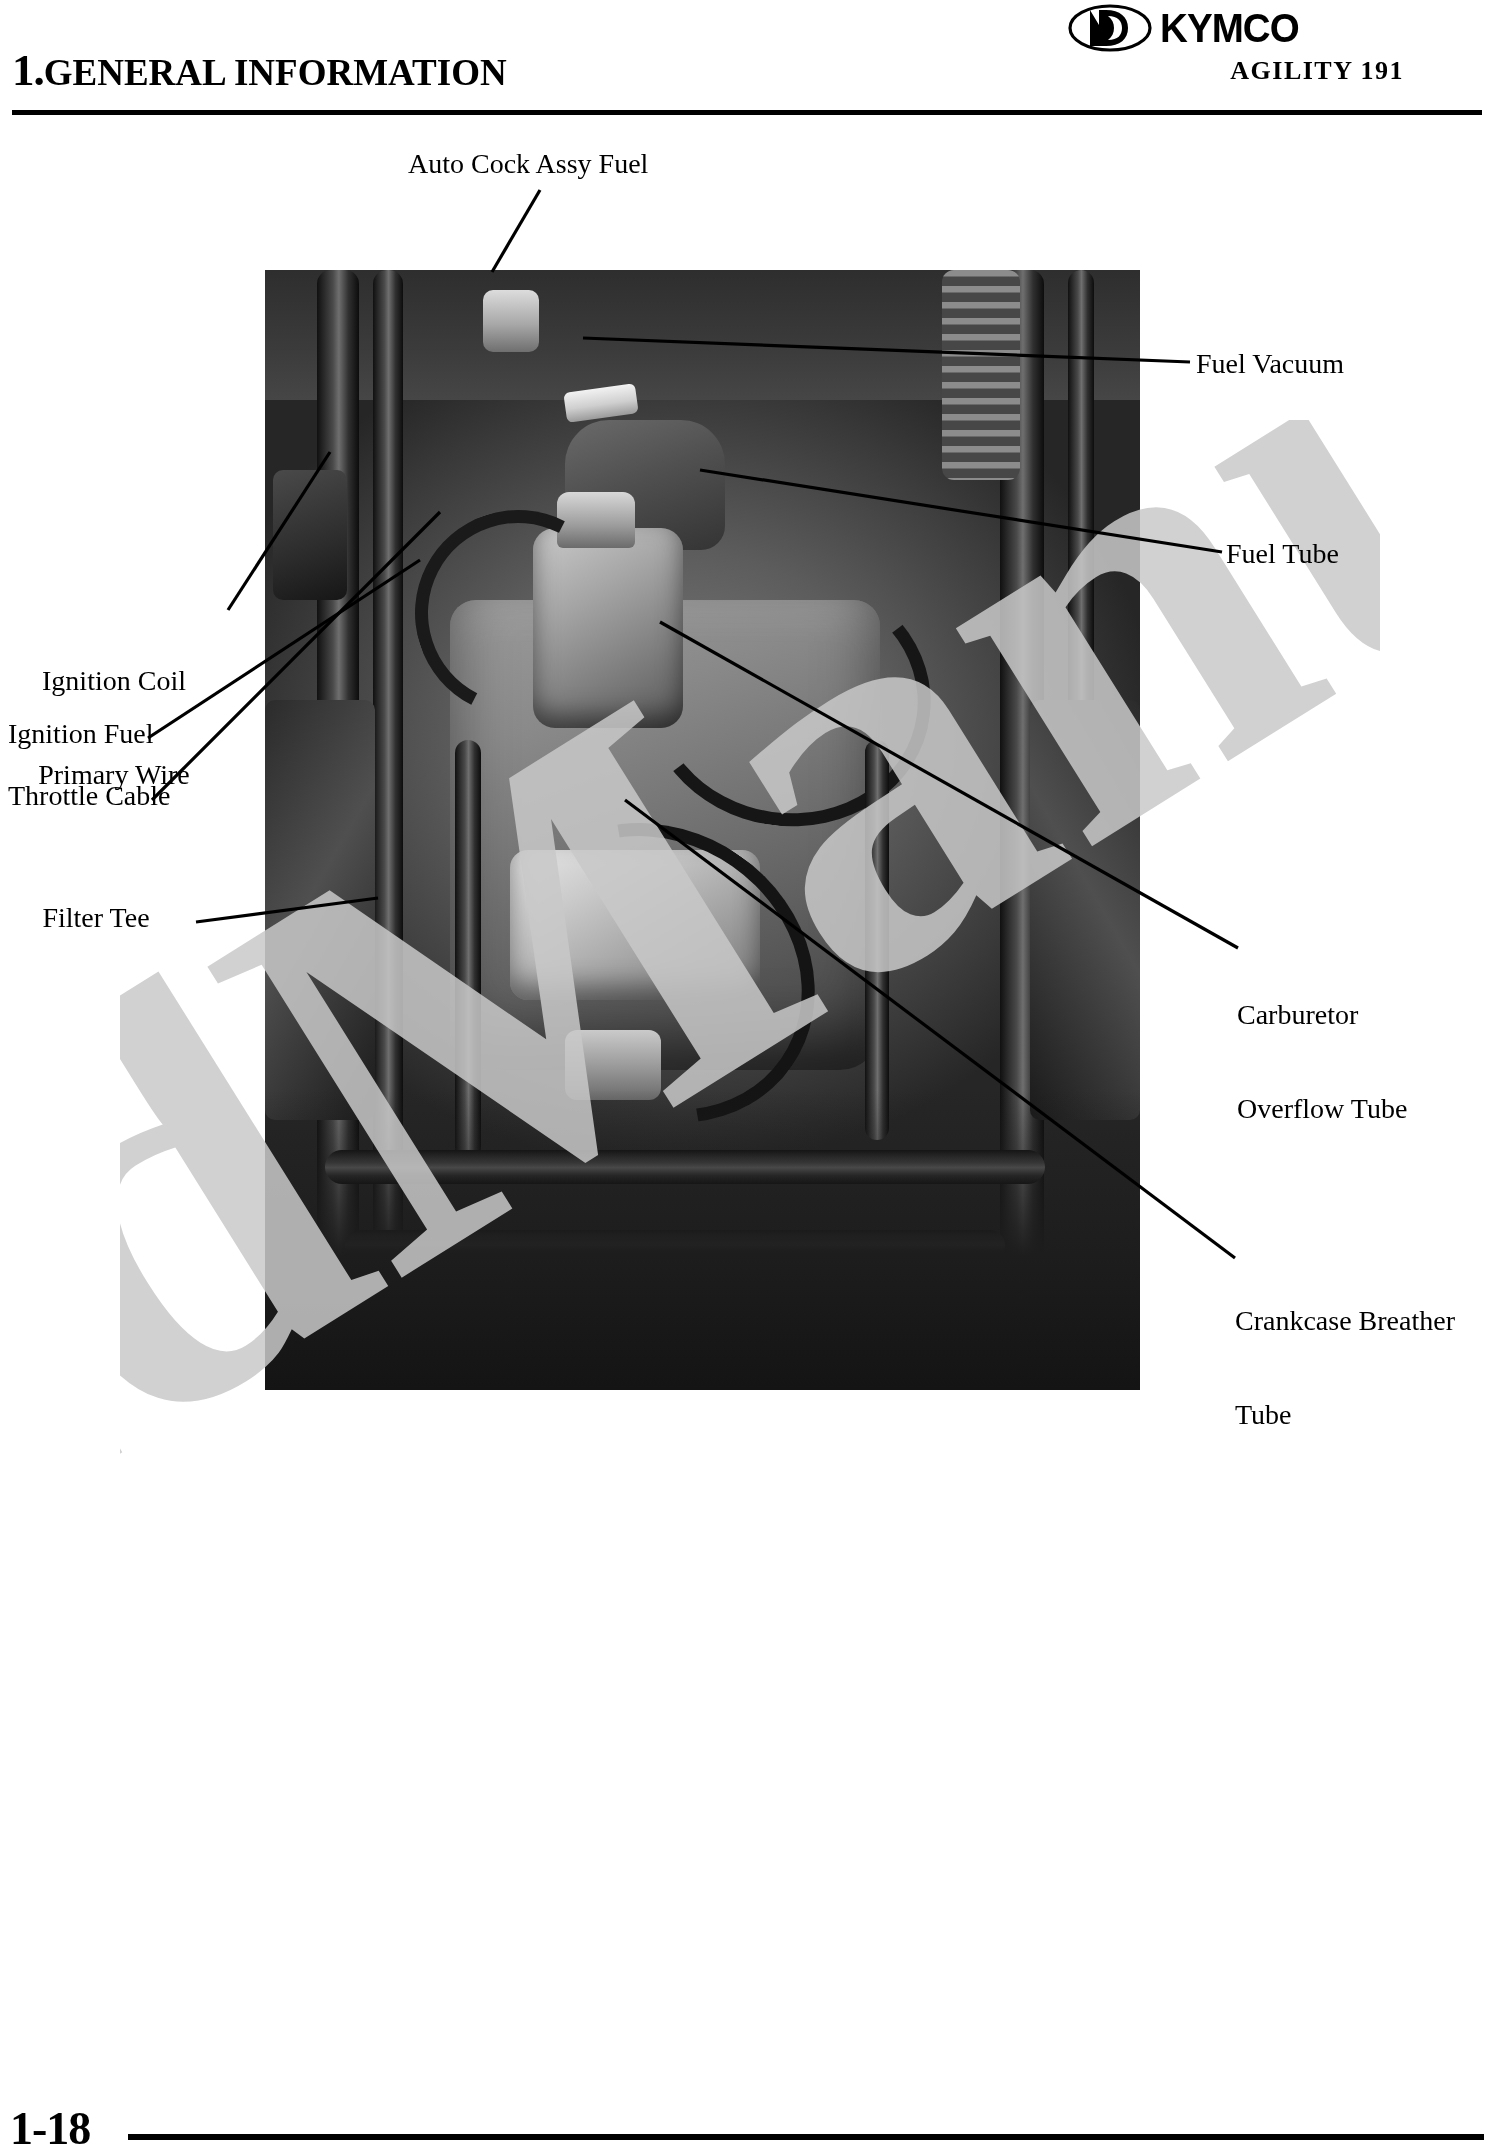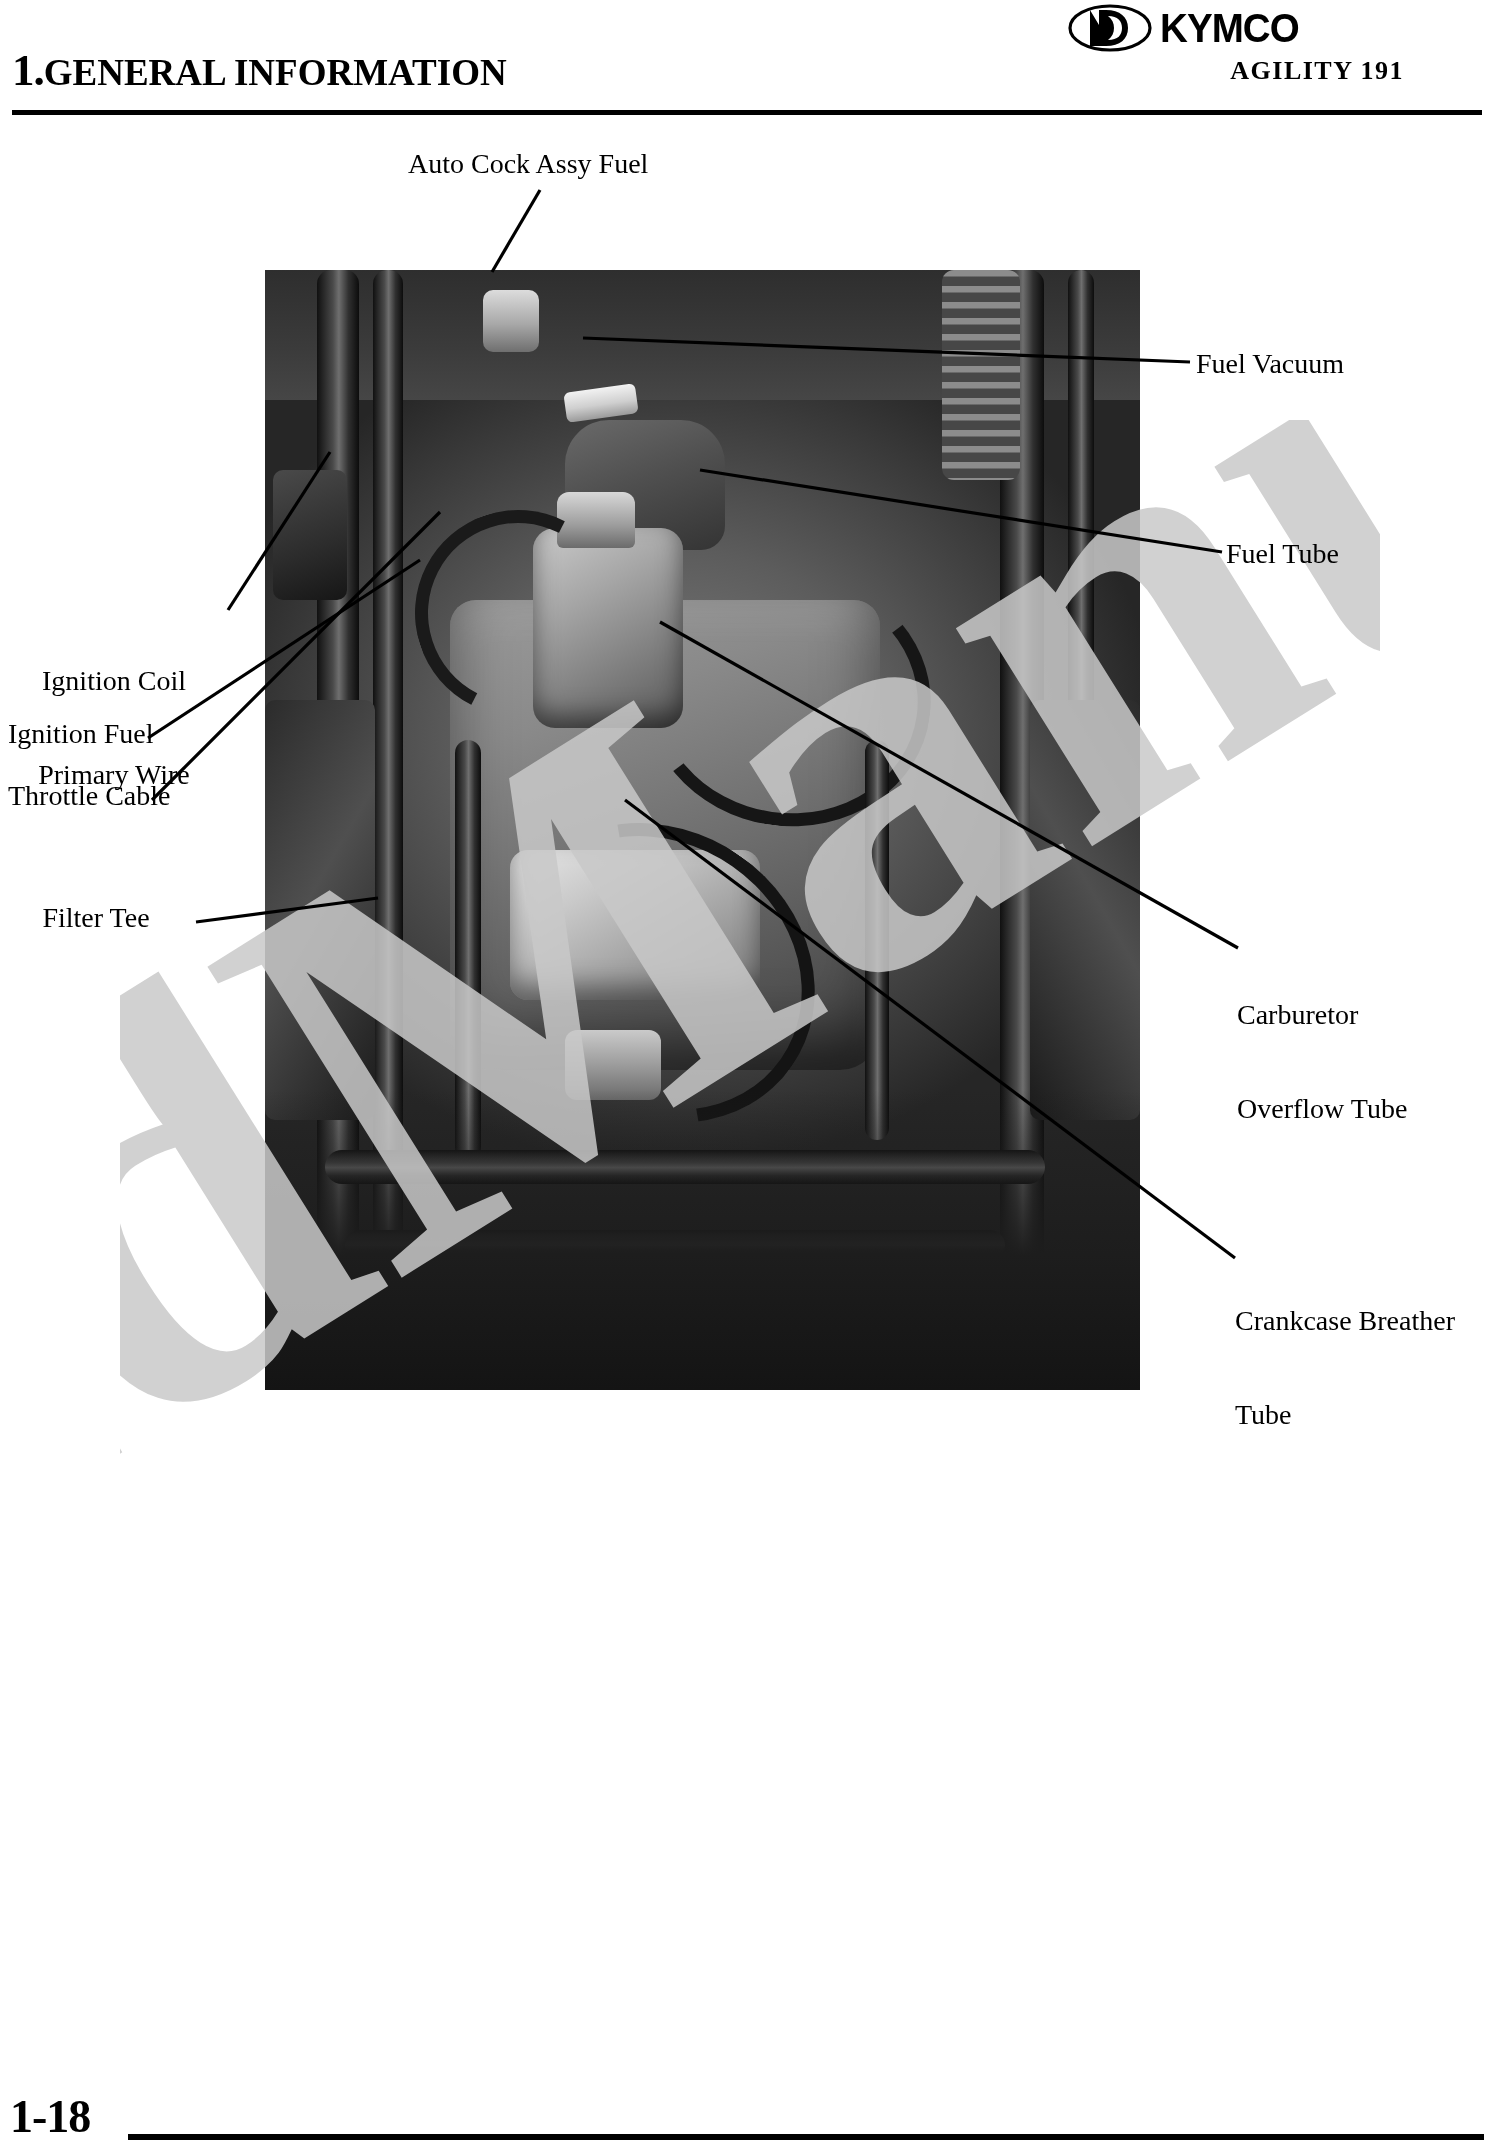--- a/index.html
+++ b/index.html
@@ -261,21 +261,21 @@
   #page-footer {
     position: absolute;
     left: 0;
     bottom: 0;
     width: 1494px;
     height: 120px;
   }
   #footer-pagenum {
     position: absolute;
     left: 10px;
-    bottom: 16px;
+    bottom: 4px;
     font-size: 46px;
     font-weight: 700;
     line-height: 1;
     letter-spacing: -1px;
   }
   #footer-rule {
     position: absolute;
     left: 128px;
     bottom: 16px;
     width: 1356px;

